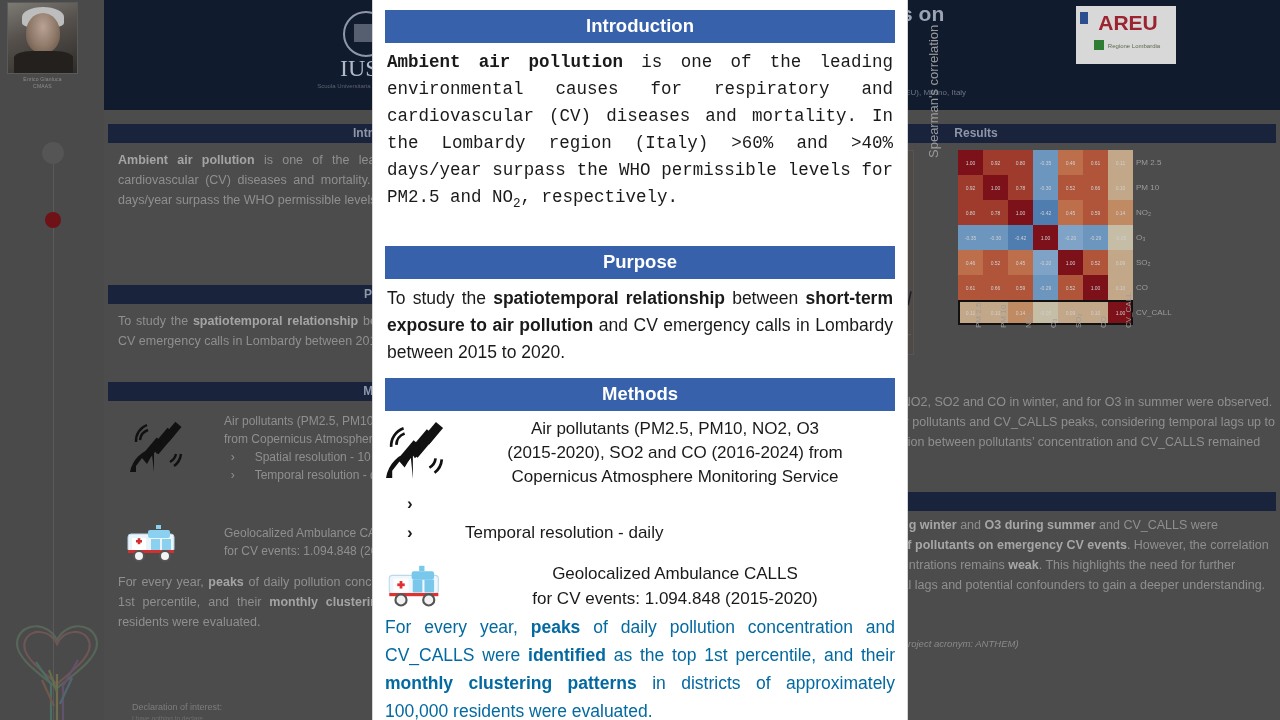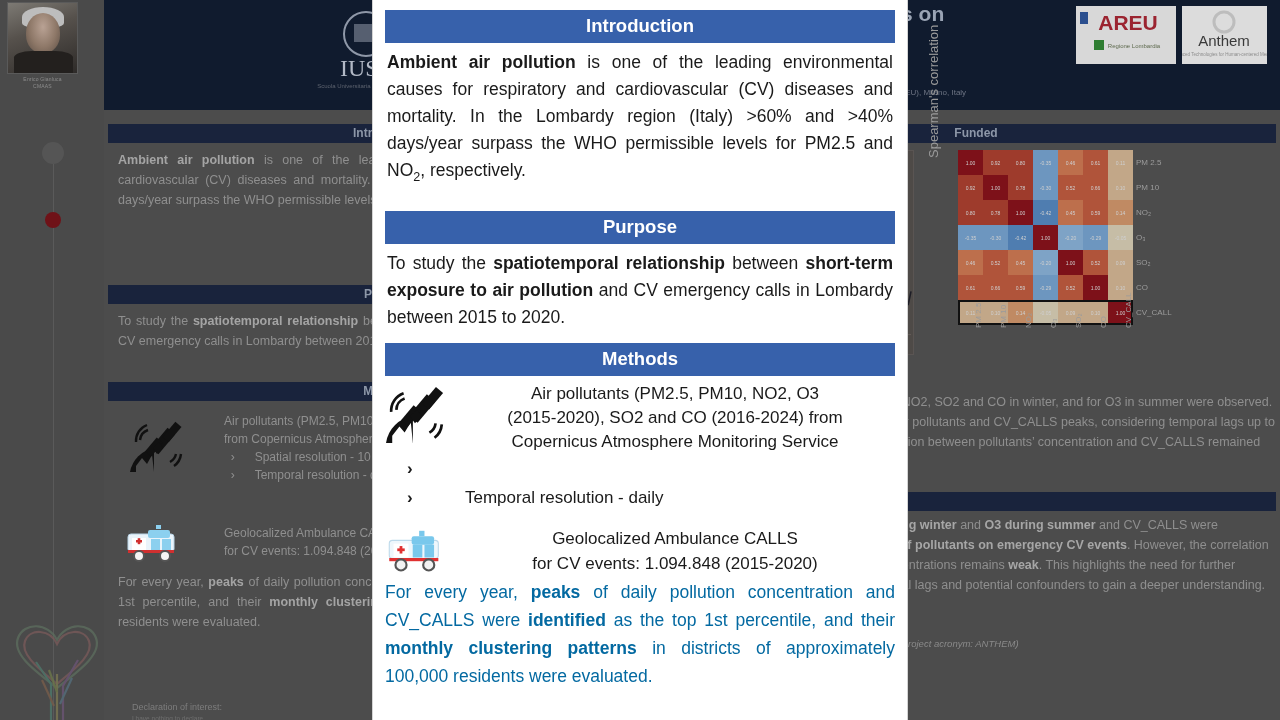--- a/index.html
+++ b/index.html
@@ -174,21 +174,21 @@
     font-size: 18.5px; font-weight: bold; text-align: center;
     padding: 5px 0 6px 0; line-height: 22px;
     margin-bottom: 6px;
   }
   .ov-text {
     color: #1a1a1a; font-size: 17.5px; line-height: 27px;
     text-align: justify; text-justify: inter-word;
     padding: 0 2px;
   }
   .ov-text b { font-weight: bold; }
-  #ov-intro-text { margin-bottom: 20px; }
+  #ov-intro-text { margin-bottom: 28px; font-family: Liberation Mono, monospace; }
   #ov-purpose-text { margin-bottom: 12px; }
 
   .ov-method-row { display: flex; align-items: flex-start; gap: 6px; margin-top: 4px; }
   .ov-method-icon { flex: 0 0 auto; }
   .ov-method-body { flex: 1 1 auto; }
   .ov-method-body .m-line {
     color: #1a1a1a; font-size: 17px; line-height: 24px; text-align: center;
   }
   .ov-bullet {
     color: #1a1a1a; font-size: 17px; line-height: 29px;
@@ -253,28 +253,20 @@
       <div id="poster-title">Spatiotemporal analysis of the short-term effects on</div>
       <div id="poster-authors">¹ Politecnico di Milano, Elettronica, Informazione e Bioingegneria, Milano, Italy; ² Azienda Regionale Emergenza Urgenza (AREU), Milano, Italy</div>
 
       <div class="logo-box" id="logo-areu">
         <svg viewBox="0 0 100 58" width="100" height="58">
           <rect width="100" height="58" fill="#d8d8d8"></rect>
           <text x="52" y="24" text-anchor="middle" fill="#9b2430" font-size="21" font-weight="bold" font-family="Liberation Sans, sans-serif">AREU</text>
           <rect x="4" y="6" width="8" height="12" fill="#2b4f8e"></rect>
           <rect x="18" y="34" width="10" height="10" fill="#2f7d32"></rect>
           <text x="58" y="42" text-anchor="middle" fill="#5e6a4e" font-size="6" font-family="Liberation Sans, sans-serif">Regione Lombardia</text>
-        </svg>
-      </div>
-      <div class="logo-box" id="logo-anthem">
-        <svg viewBox="0 0 85 58" width="85" height="58">
-          <rect width="85" height="58" fill="#dcdcdc"></rect>
-          <circle cx="42" cy="16" r="10" fill="none" stroke="#bdbdbd" stroke-width="3"></circle>
-          <text x="42" y="40" text-anchor="middle" fill="#3a3a3a" font-size="15" font-family="Liberation Sans, sans-serif">Anthem</text>
-          <text x="42" y="50" text-anchor="middle" fill="#8d8d8d" font-size="4.5" font-family="Liberation Sans, sans-serif">Advanced Technologies for Human-centered Medicine</text>
         </svg>
       </div>
 
       <div class="pt-band" id="bg-intro-band">Introduction</div>
       <div class="pt-body" id="bg-intro-text"><b>Ambient air pollution</b> is one of the leading environmental causes for respiratory and cardiovascular (CV) diseases and mortality. In the Lombardy region (Italy) &gt;60% and &gt;40% days/year surpass the WHO permissible levels for PM2.5 and NO<span class="sub">2</span>, respectively.</div>
 
       <div class="pt-band" id="bg-purpose-band">Purpose</div>
       <div class="pt-body" id="bg-purpose-text">To study the <b>spatiotemporal relationship</b> between <b>short-term exposure to air pollution</b> and CV emergency calls in Lombardy between 2015 to 2020.</div>
 
       <div class="pt-band" id="bg-methods-band">Methods</div>
@@ -312,21 +304,21 @@
       </svg>
       <div class="pt-body" id="bg-ambu-text">Geolocalized Ambulance CALLS<br>for CV events: 1.094.848 (2015-2020)</div>
 
       <div class="pt-body" id="bg-para-text">For every year, <b>peaks</b> of daily pollution concentration and CV_CALLS were <b>identified</b> as the top 1st percentile, and their <b>monthly clustering patterns</b> in districts of approximately 100,000 residents were evaluated.</div>
 
       <div id="bg-decl">
         <div>Declaration of interest:</div>
         <div class="sub">I have nothing to declare</div>
       </div>
 
-      <div class="pt-band" id="bg-results-band">Funded</div>
+      <div class="pt-band" id="bg-results-band">Results</div>
 
       <div id="bg-timeseries">
         <svg viewBox="0 0 120 205" width="118" height="203">
           <rect x="0" y="0" width="120" height="205" fill="#4e4a47"></rect>
           <rect x="14" y="4" width="52" height="182" fill="#5b4a46" opacity=".55"></rect>
           <rect x="66" y="4" width="32" height="182" fill="#5b4a46" opacity=".35"></rect>
           <g stroke="#6b6360" stroke-width=".7">
             <line x1="66" y1="4" x2="66" y2="186"></line>
             <line x1="78" y1="4" x2="78" y2="186"></line>
             <line x1="84" y1="4" x2="84" y2="186"></line>

